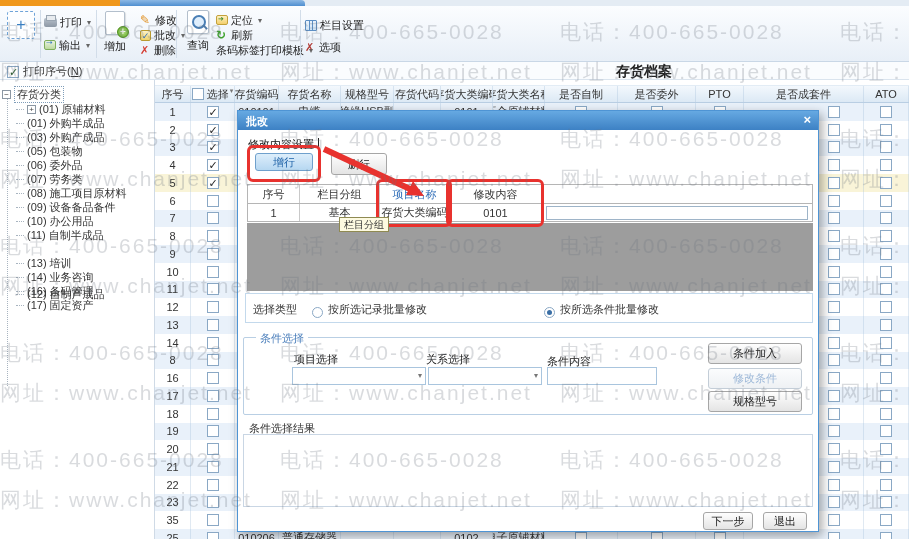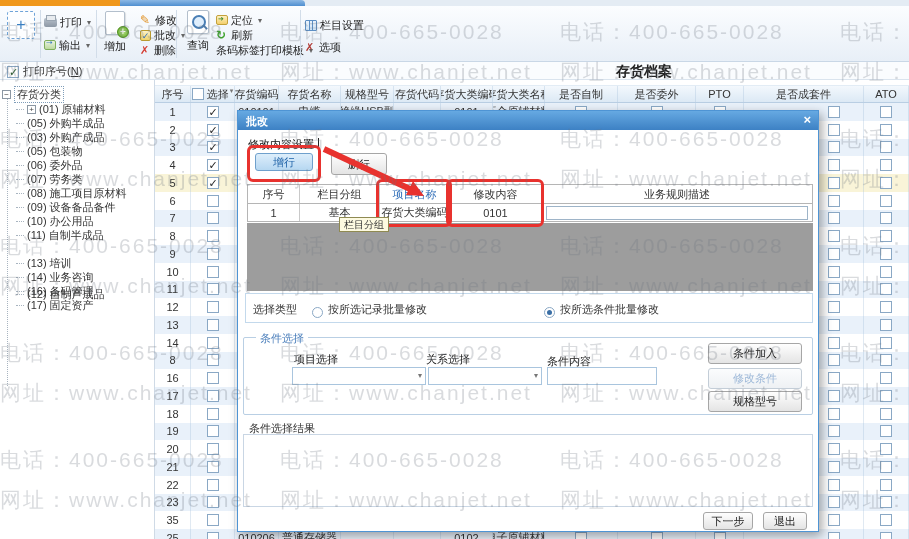--- a/index.html
+++ b/index.html
@@ -203,21 +203,21 @@
     <div class="tree-root">
       <span class="expander">−</span>
       <span class="tree-label">存货分类</span>
     </div>
     <div id="tree-items">
         <div class="tree-row" style="top: 23px;">
           <span class="expander">+</span>
           <span>(01) 原辅材料</span>
         </div>
         <div class="tree-row" style="top: 37px;">
-          <span>(05) 外购半成品</span>
+          <span>(01) 外购半成品</span>
         </div>
         <div class="tree-row" style="top: 51px;">
           <span>(03) 外购产成品</span>
         </div>
         <div class="tree-row" style="top: 65px;">
           <span>(05) 包装物</span>
         </div>
         <div class="tree-row" style="top: 79px;">
           <span>(06) 委外品</span>
         </div>
@@ -957,21 +957,20 @@
 
     <div class="btn btn-blue b-addrow">增行</div>
     <div class="btn b-delrow">删行</div>
 
     <div class="dgrid">
       <div class="dgh">
         <div class="dtd d0">序号</div>
         <div class="dtd d1">栏目分组</div>
         <div class="dtd d2 blue-text">项目名称</div>
         <div class="dtd d3">修改内容</div>
-        <div class="dtd d4">业务规则描述</div>
       </div>
       <div class="dgr">
         <div class="dtd d0">1</div>
         <div class="dtd d1">基本</div>
         <div class="dtd d2">存货大类编码</div>
         <div class="dtd d3">0101</div>
         <div class="dtd d4">
             <span class="rule-input"></span>
           </div>
       </div>

